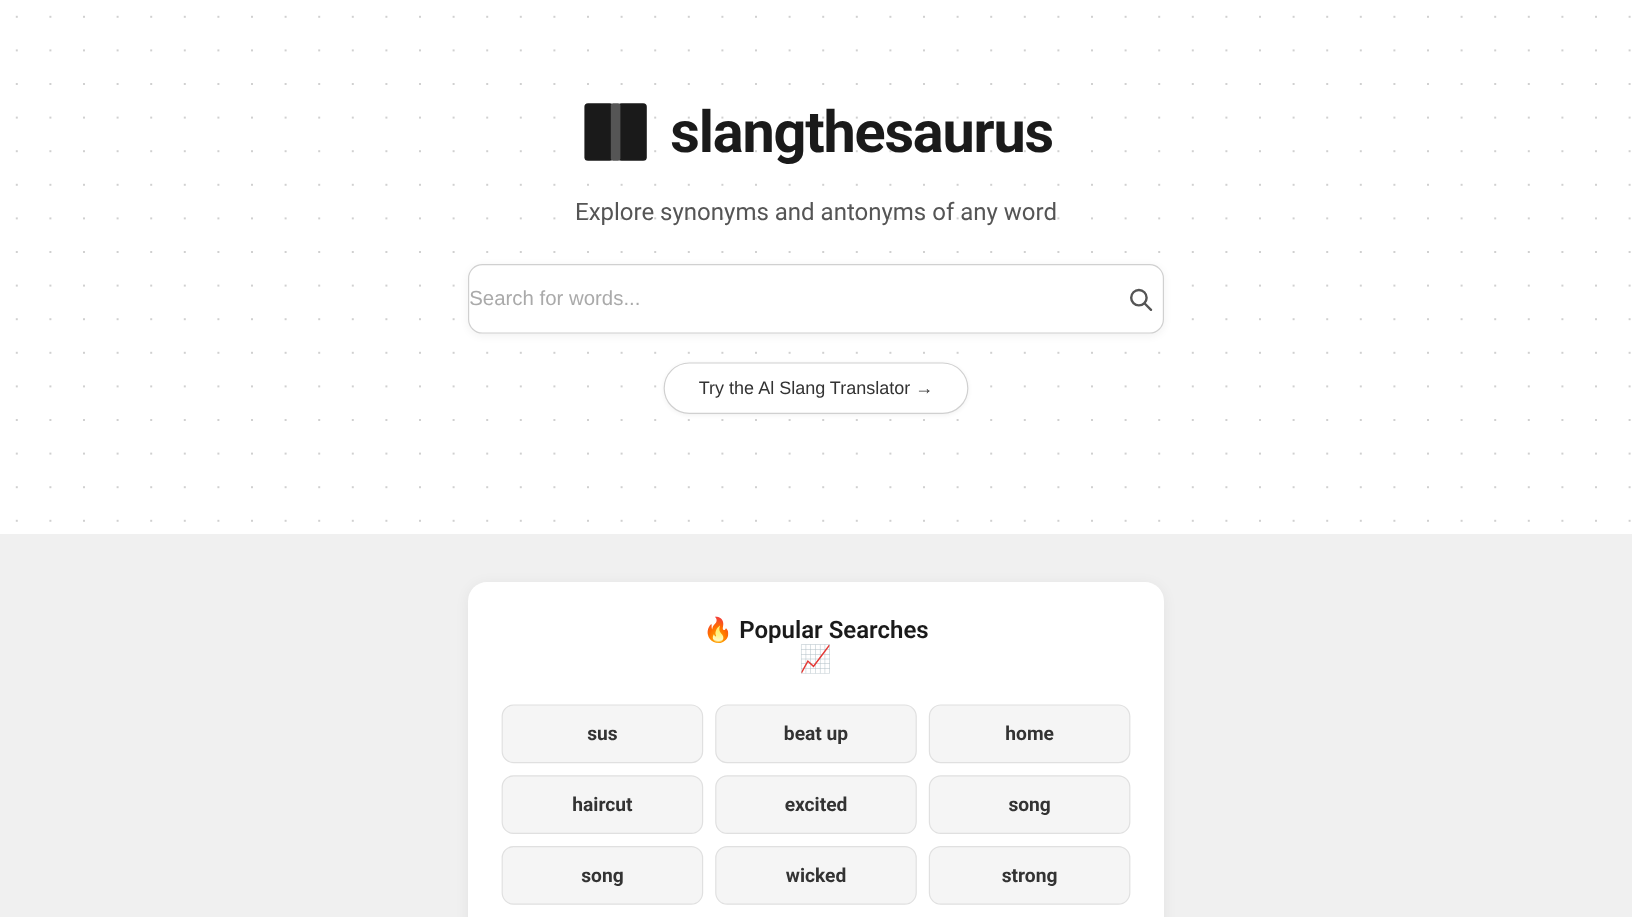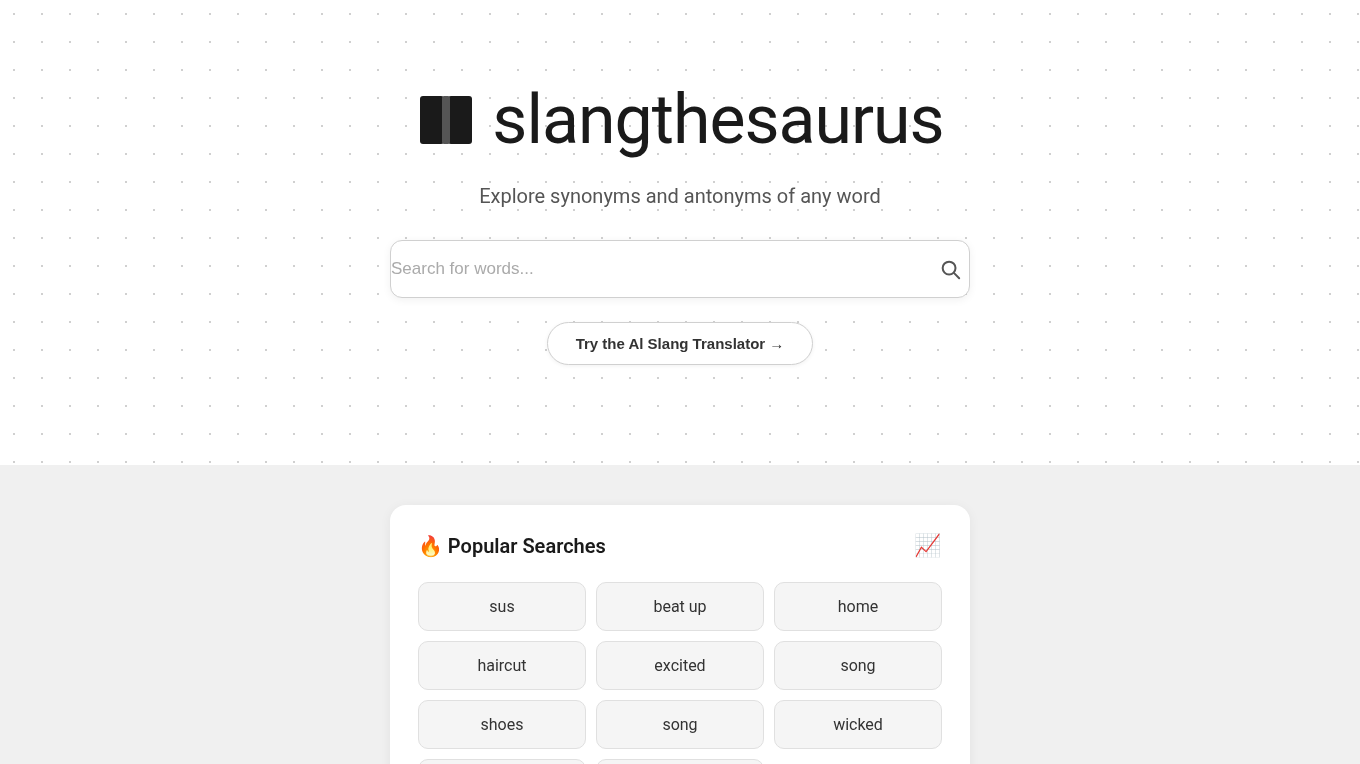--- a/index.html
+++ b/index.html
@@ -33,22 +33,22 @@
       gap: 16px;
       margin-bottom: 24px;
     }
 
     .logo-icon {
       width: 60px;
       height: 60px;
     }
 
     .logo-text {
-      font-size: 68px;
-      font-weight: 400;
+      font-size: 48px;
+      font-weight: 700;
       color: #1a1a1a;
       letter-spacing: -1px;
     }
 
     .tagline {
       font-size: 20px;
       color: #555;
       margin-bottom: 32px;
       font-weight: 400;
     }
@@ -96,21 +96,21 @@
     }
 
     .translator-btn {
       background: #ffffff;
       border: 1.5px solid #d0d0d0;
       border-radius: 999px;
       padding: 12px 28px;
       font-size: 15px;
       color: #333;
       cursor: pointer;
-      font-weight: 700;
+      font-weight: 400;
       box-shadow: 0 1px 4px rgba(0,0,0,0.06);
     }
 
     .popular-section {
       background-color: #f0f0f0;
       padding: 40px 20px 60px;
       display: flex;
       justify-content: center;
     }
 
@@ -120,20 +120,21 @@
       padding: 28px 28px 16px;
       width: 580px;
       box-shadow: 0 2px 12px rgba(0,0,0,0.06);
     }
 
     .popular-header {
       display: flex;
       align-items: center;
       justify-content: space-between;
       margin-bottom: 24px;
+      flex-direction: column;
     }
 
     .popular-title {
       font-size: 20px;
       font-weight: 600;
       color: #1a1a1a;
     }
 
     .trend-icon {
       font-size: 22px;
@@ -148,21 +149,21 @@
 
     .popular-tag {
       background: #f5f5f5;
       border: 1px solid #e0e0e0;
       border-radius: 10px;
       padding: 14px 10px;
       text-align: center;
       font-size: 16px;
       color: #333;
       cursor: pointer;
-      font-weight: 400;
+      font-weight: 700;
       transition: background 0.15s;
     }
   </style>
 </head>
 <body>
 
 <div class="hero-section">
   <div class="logo-container">
     <svg class="logo-icon" viewBox="0 0 60 60" fill="none" xmlns="http://www.w3.org/2000/svg">
       <rect x="4" y="6" width="24" height="48" rx="3" fill="#1a1a1a"></rect>
@@ -190,21 +191,20 @@
       <span class="popular-title">🔥 Popular Searches</span>
       <span class="trend-icon">📈</span>
     </div>
     <div class="popular-grid">
       <div class="popular-tag">sus</div>
       <div class="popular-tag">beat up</div>
       <div class="popular-tag">home</div>
       <div class="popular-tag">haircut</div>
       <div class="popular-tag">excited</div>
       <div class="popular-tag">song</div>
-      <div class="popular-tag">shoes</div>
       <div class="popular-tag">song</div>
       <div class="popular-tag">wicked</div>
       <div class="popular-tag">strong</div>
       <div class="popular-tag">sexy</div>
     </div>
 
   </div>
 </div>
 
 </body></html>

